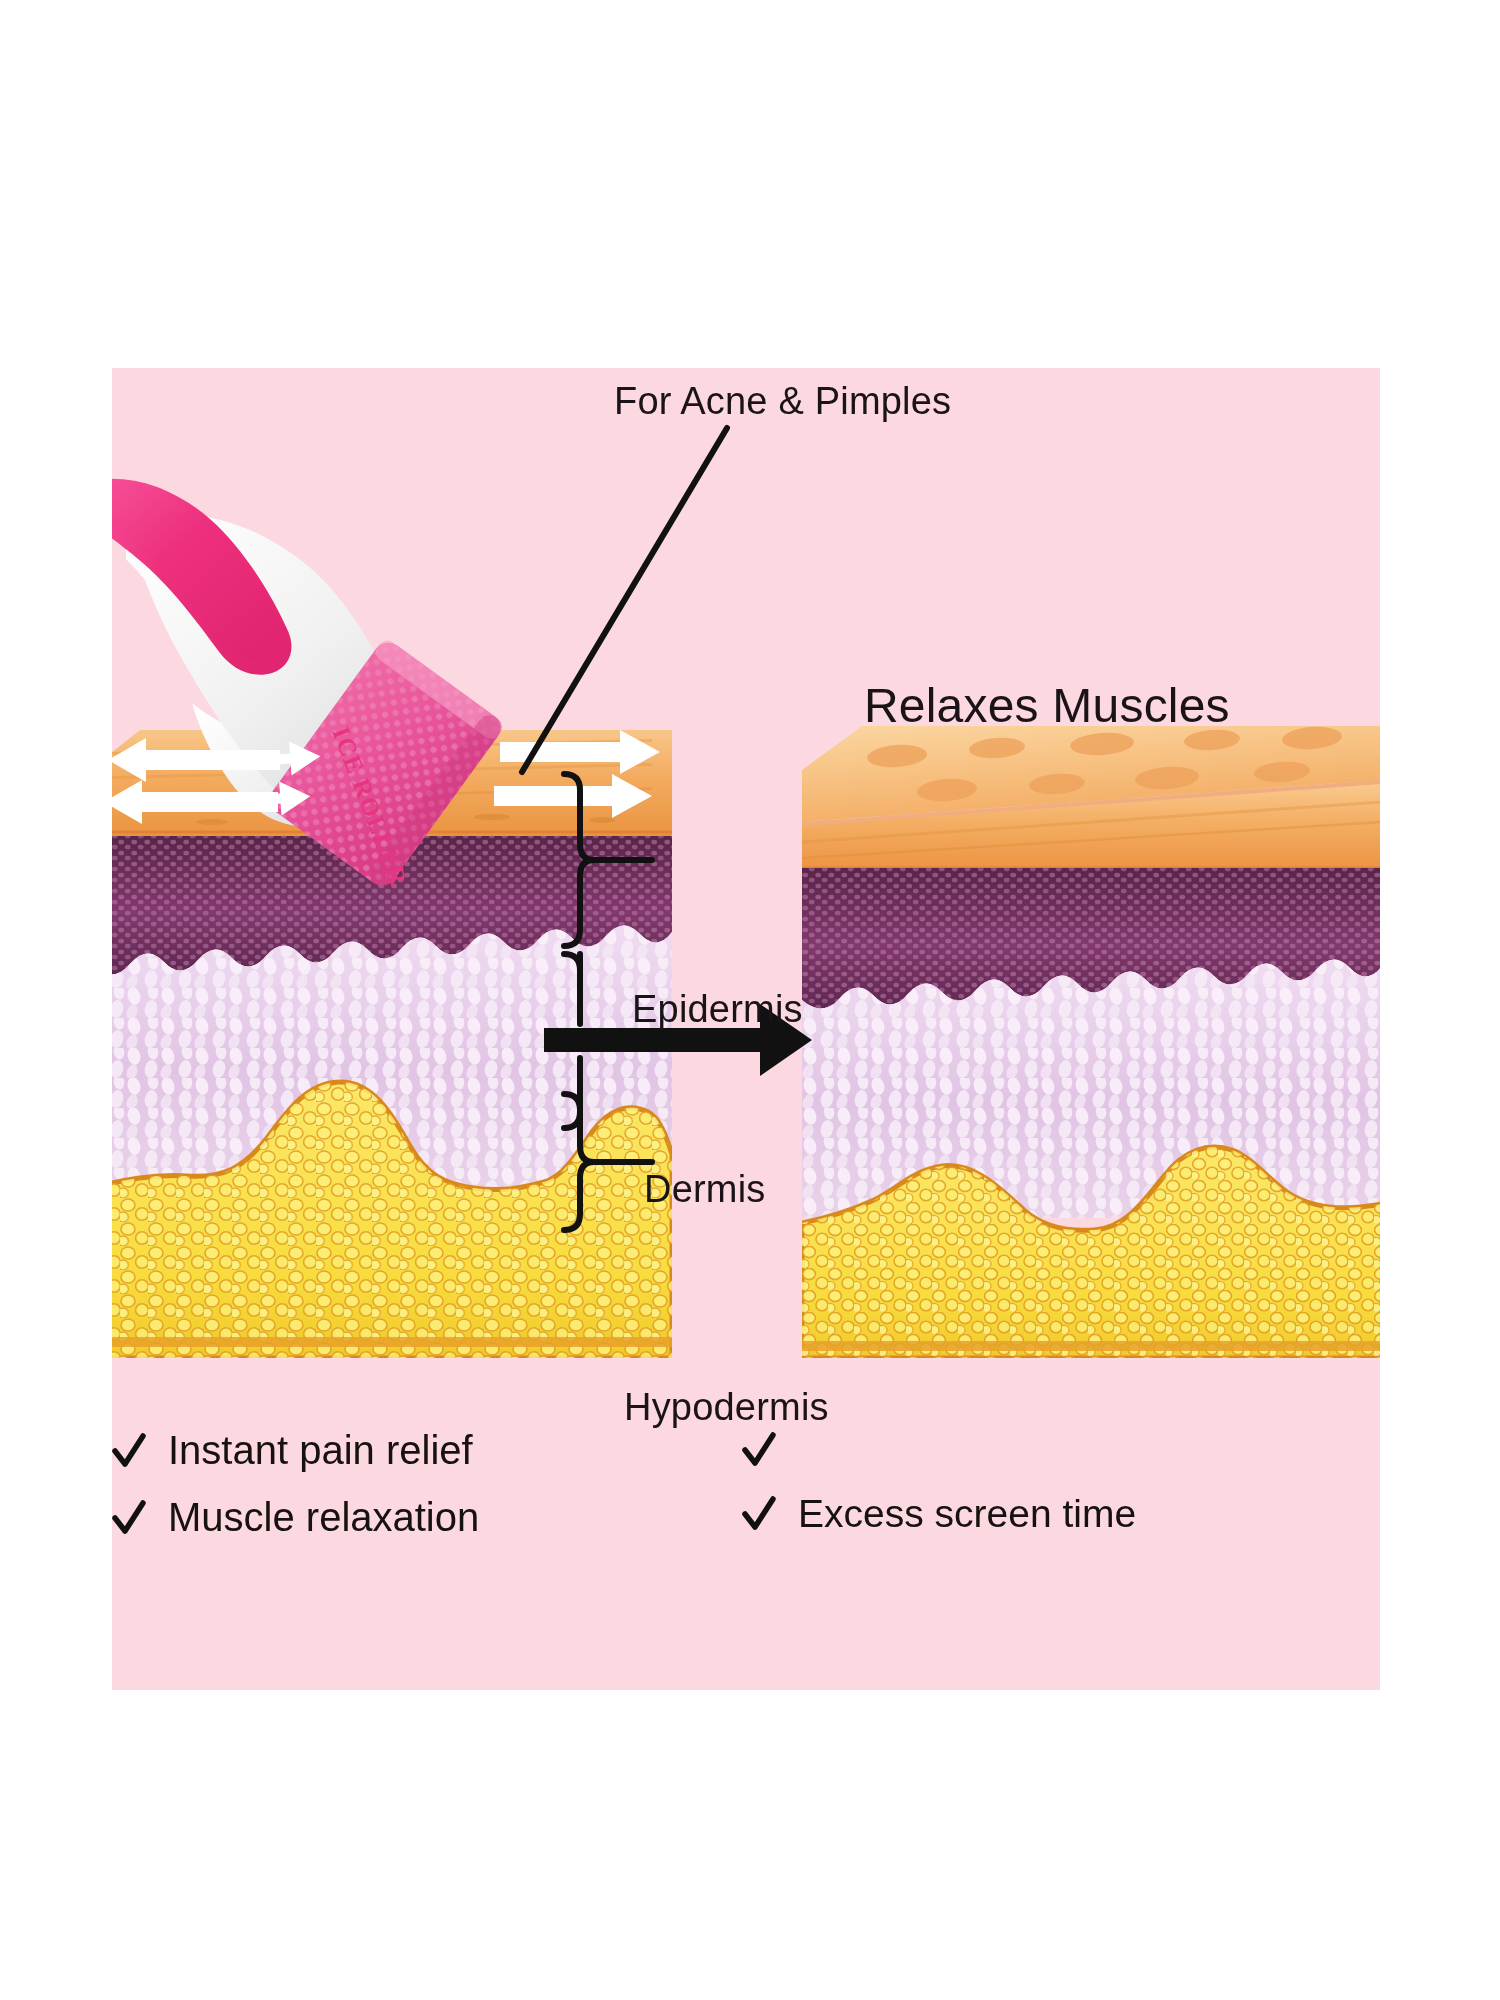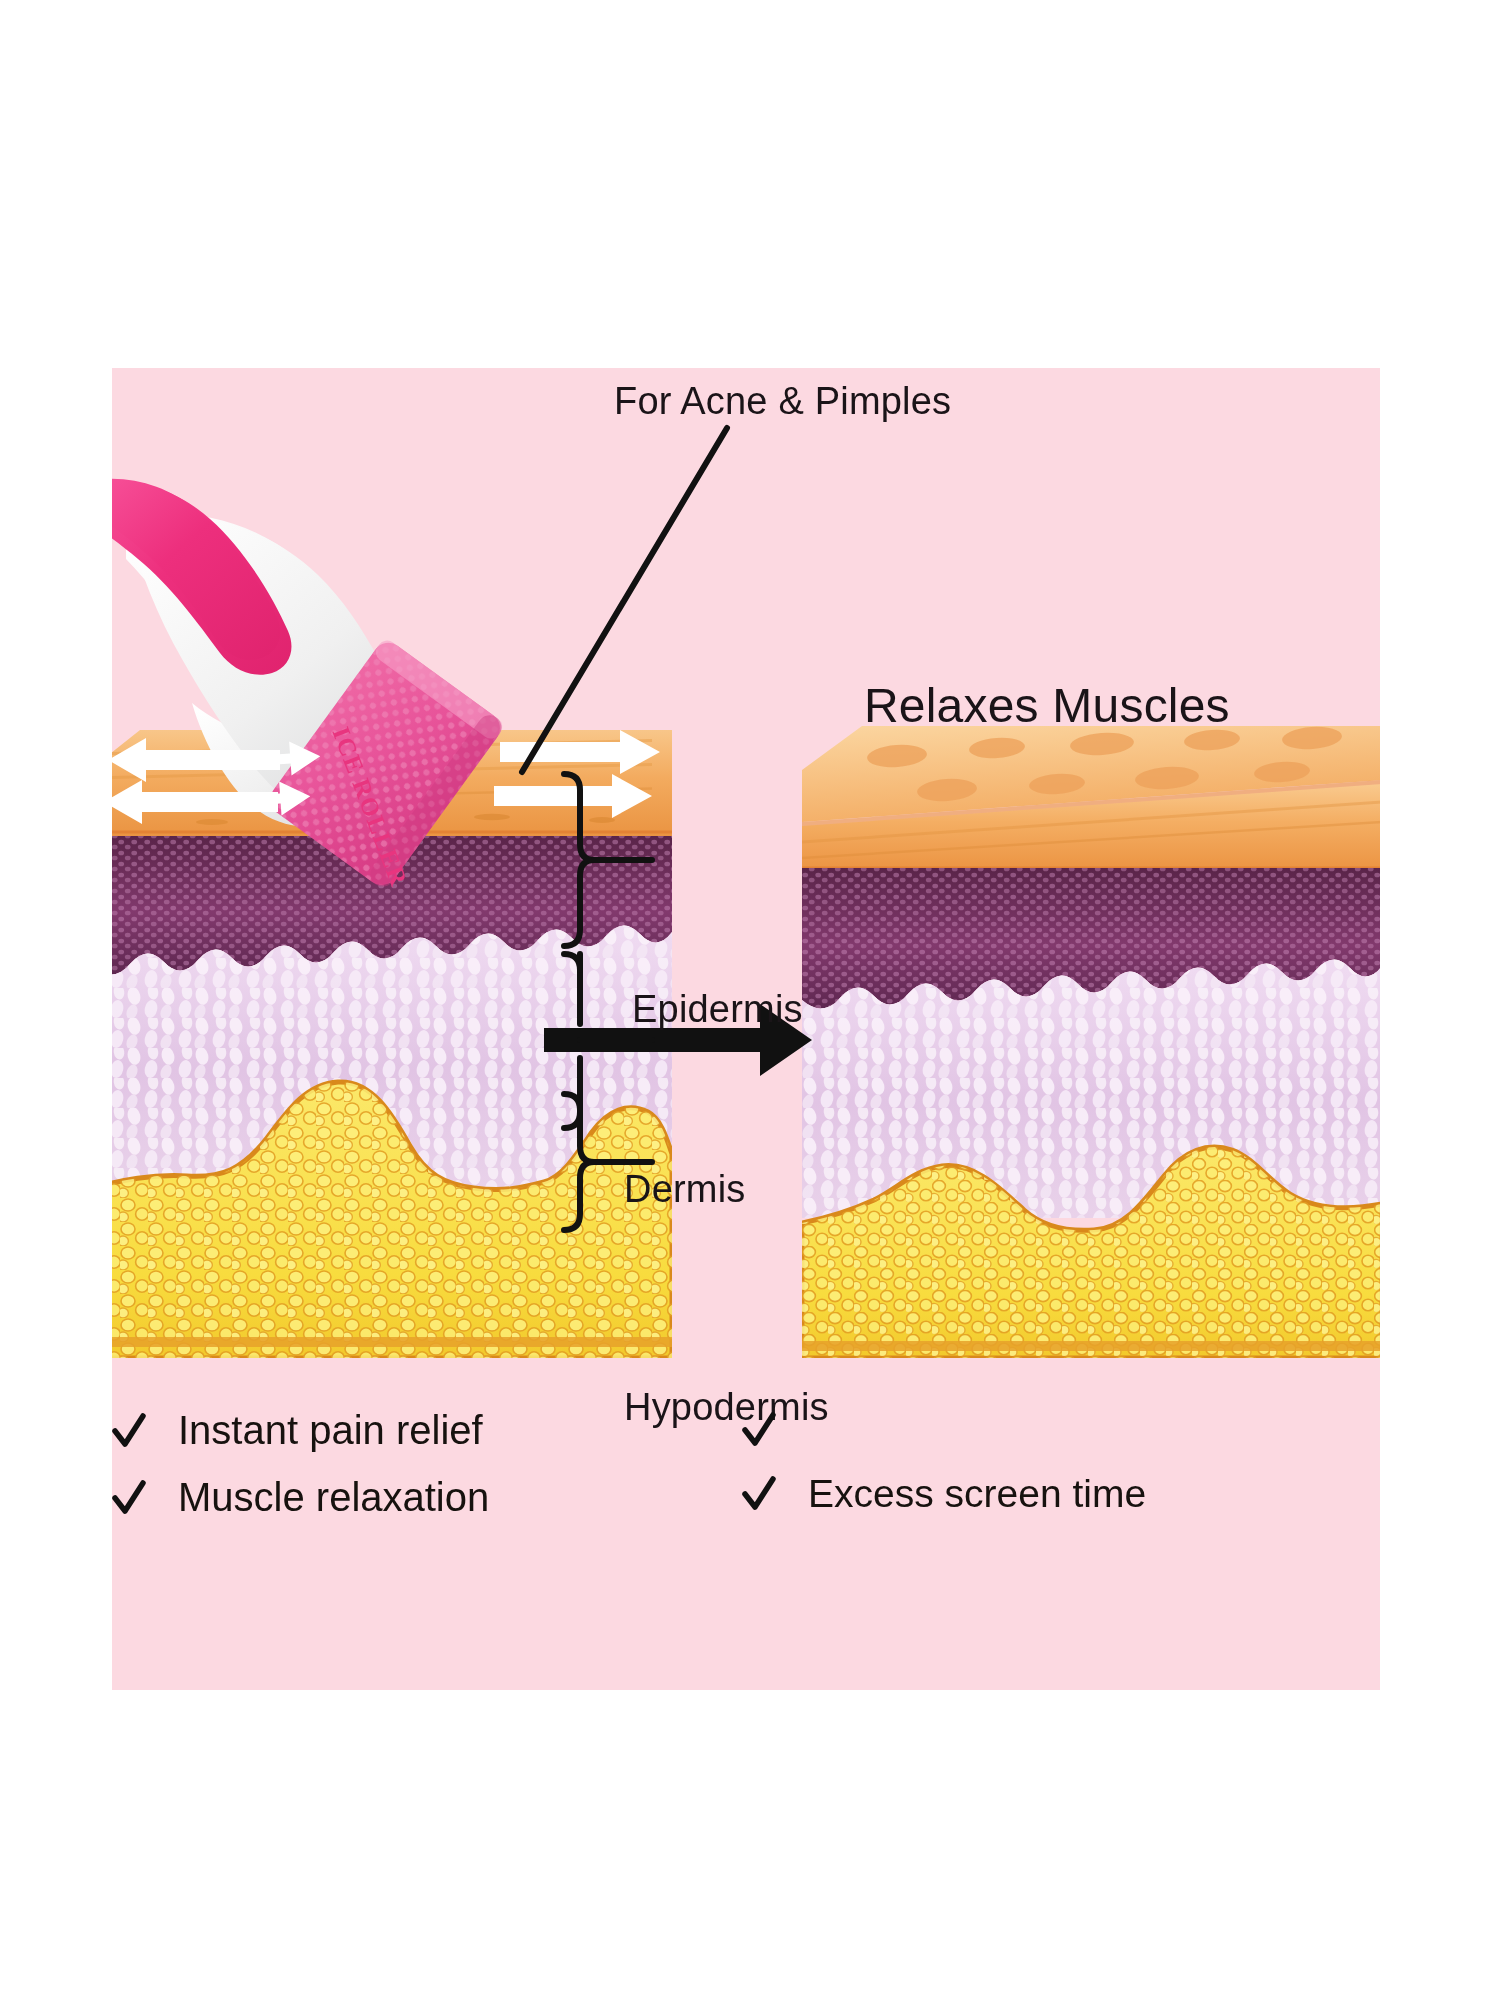--- a/index.html
+++ b/index.html
@@ -16,30 +16,30 @@
   }
   .lbl{
     position:absolute;color:#1a1418;
     font-family:"Liberation Sans",sans-serif;
     white-space:nowrap;letter-spacing:.2px;
   }
   #lbl-acne{left:502px;top:12px;font-size:38px;}
   #lbl-relax{left:752px;top:310px;font-size:48px;}
   .layer-lbl{font-size:38px;}
   #lbl-epidermis{left:520px;top:620px;}
-  #lbl-dermis{left:512px;top:800px;}
+  #lbl-dermis{left:512px;top:800px;padding-left:20px;}
   #lbl-hypodermis{left:512px;top:1018px;}
 
   svg.overlay{position:absolute;left:0;top:0;width:1268px;height:1322px;pointer-events:none;}
 
   
   .bullets{position:absolute;}
   #bullets-left{left:0px;top:1040px;width:520px;}
   #bullets-right{left:630px;top:1042px;width:560px;}
-  .bullet{display:flex;align-items:center;gap:32px;margin-bottom:22px;}
+  .bullet{display:flex;align-items:center;gap:22px;margin-bottom:22px;margin-top:20px;}
   .check{
     width:34px;height:40px;flex:0 0 auto;position:relative;
   }
   .check svg{width:34px;height:40px;display:block;}
   .bullet-txt{font-size:40px;color:#17120f;font-family:"Liberation Sans",sans-serif;white-space:nowrap;}
   #bullets-left .bullet-txt{font-size:40px;}
   #bullets-right .bullet-txt{font-size:39px;}
 
   
   .skin{position:absolute;overflow:hidden;}

